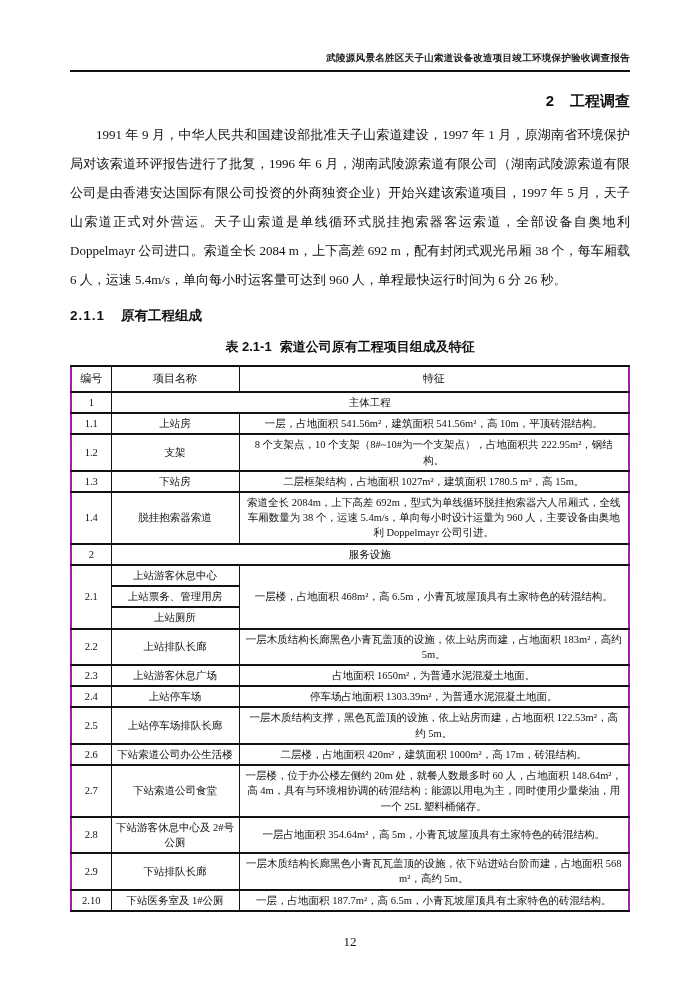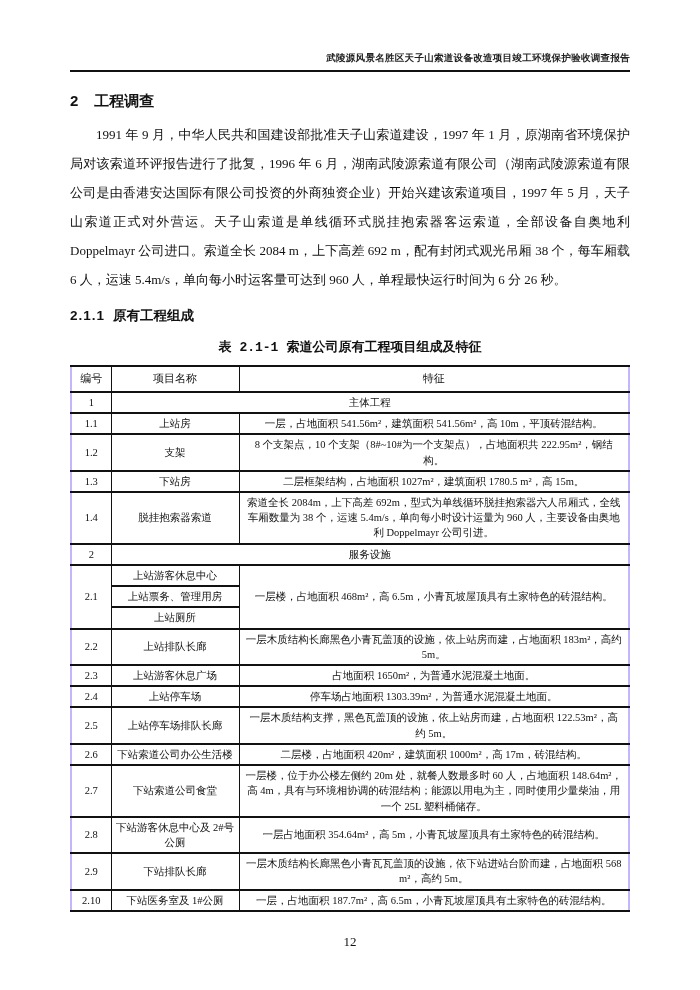--- a/index.html
+++ b/index.html
@@ -27,26 +27,26 @@
     border: none;
     border-top: 2px solid #111;
     height: 0;
   }
   
   .h1, .h2, .h3 {
     font-family: "Liberation Sans", "DejaVu Sans", sans-serif;
     font-weight: bold;
     color: #111;
   }
-  .h1 { font-size: 15px; margin-top: 20px; }
+  .h1 { font-size: 15px; margin-top: 20px; text-align: right; }
   .h1 .hnum { margin-right: 16px; }
   .h2 { font-size: 14px; margin-top: 15px; }
   .h2 .hnum { margin-right: 7px; }
   .h3 { font-size: 13.5px; margin-top: 13px; }
-  .h3 .hnum { margin-right: 8px; letter-spacing: 1px; }
+  .h3 .hnum { margin-right: 16px; letter-spacing: 1px; }
   
   .body-para {
     margin-top: 9px;
     font-size: 13px;
     line-height: 29px;
     text-align: justify;
     text-indent: 2em;
     color: #111;
   }
   .lead-para {
@@ -54,30 +54,30 @@
     font-size: 13px;
     line-height: 24px;
     text-indent: 2em;
     color: #111;
   }
   
   .table-title {
     margin-top: 13px;
     margin-bottom: 9px;
     text-align: center;
-    font-family: Liberation Mono, monospace;
+    font-family: Liberation Sans, sans-serif;
     font-weight: bold;
     font-size: 13px;
     color: #111;
   }
   .table-title .ttl-label { margin-right: 8px; }
   table.project-table {
     width: 100%;
     border-collapse: collapse;
-    border: 2px solid #c4b5fd;
+    border: 2px solid #a21caf;
     font-size: 10.5px;
     color: #111;
     table-layout: fixed;
   }
   .project-table col.c-no   { width: 40px; }
   .project-table col.c-name { width: 128px; }
   .project-table td, .project-table th {
     border: 1px solid #111;
     border-top-width: 2px;
     border-bottom-width: 2px;

